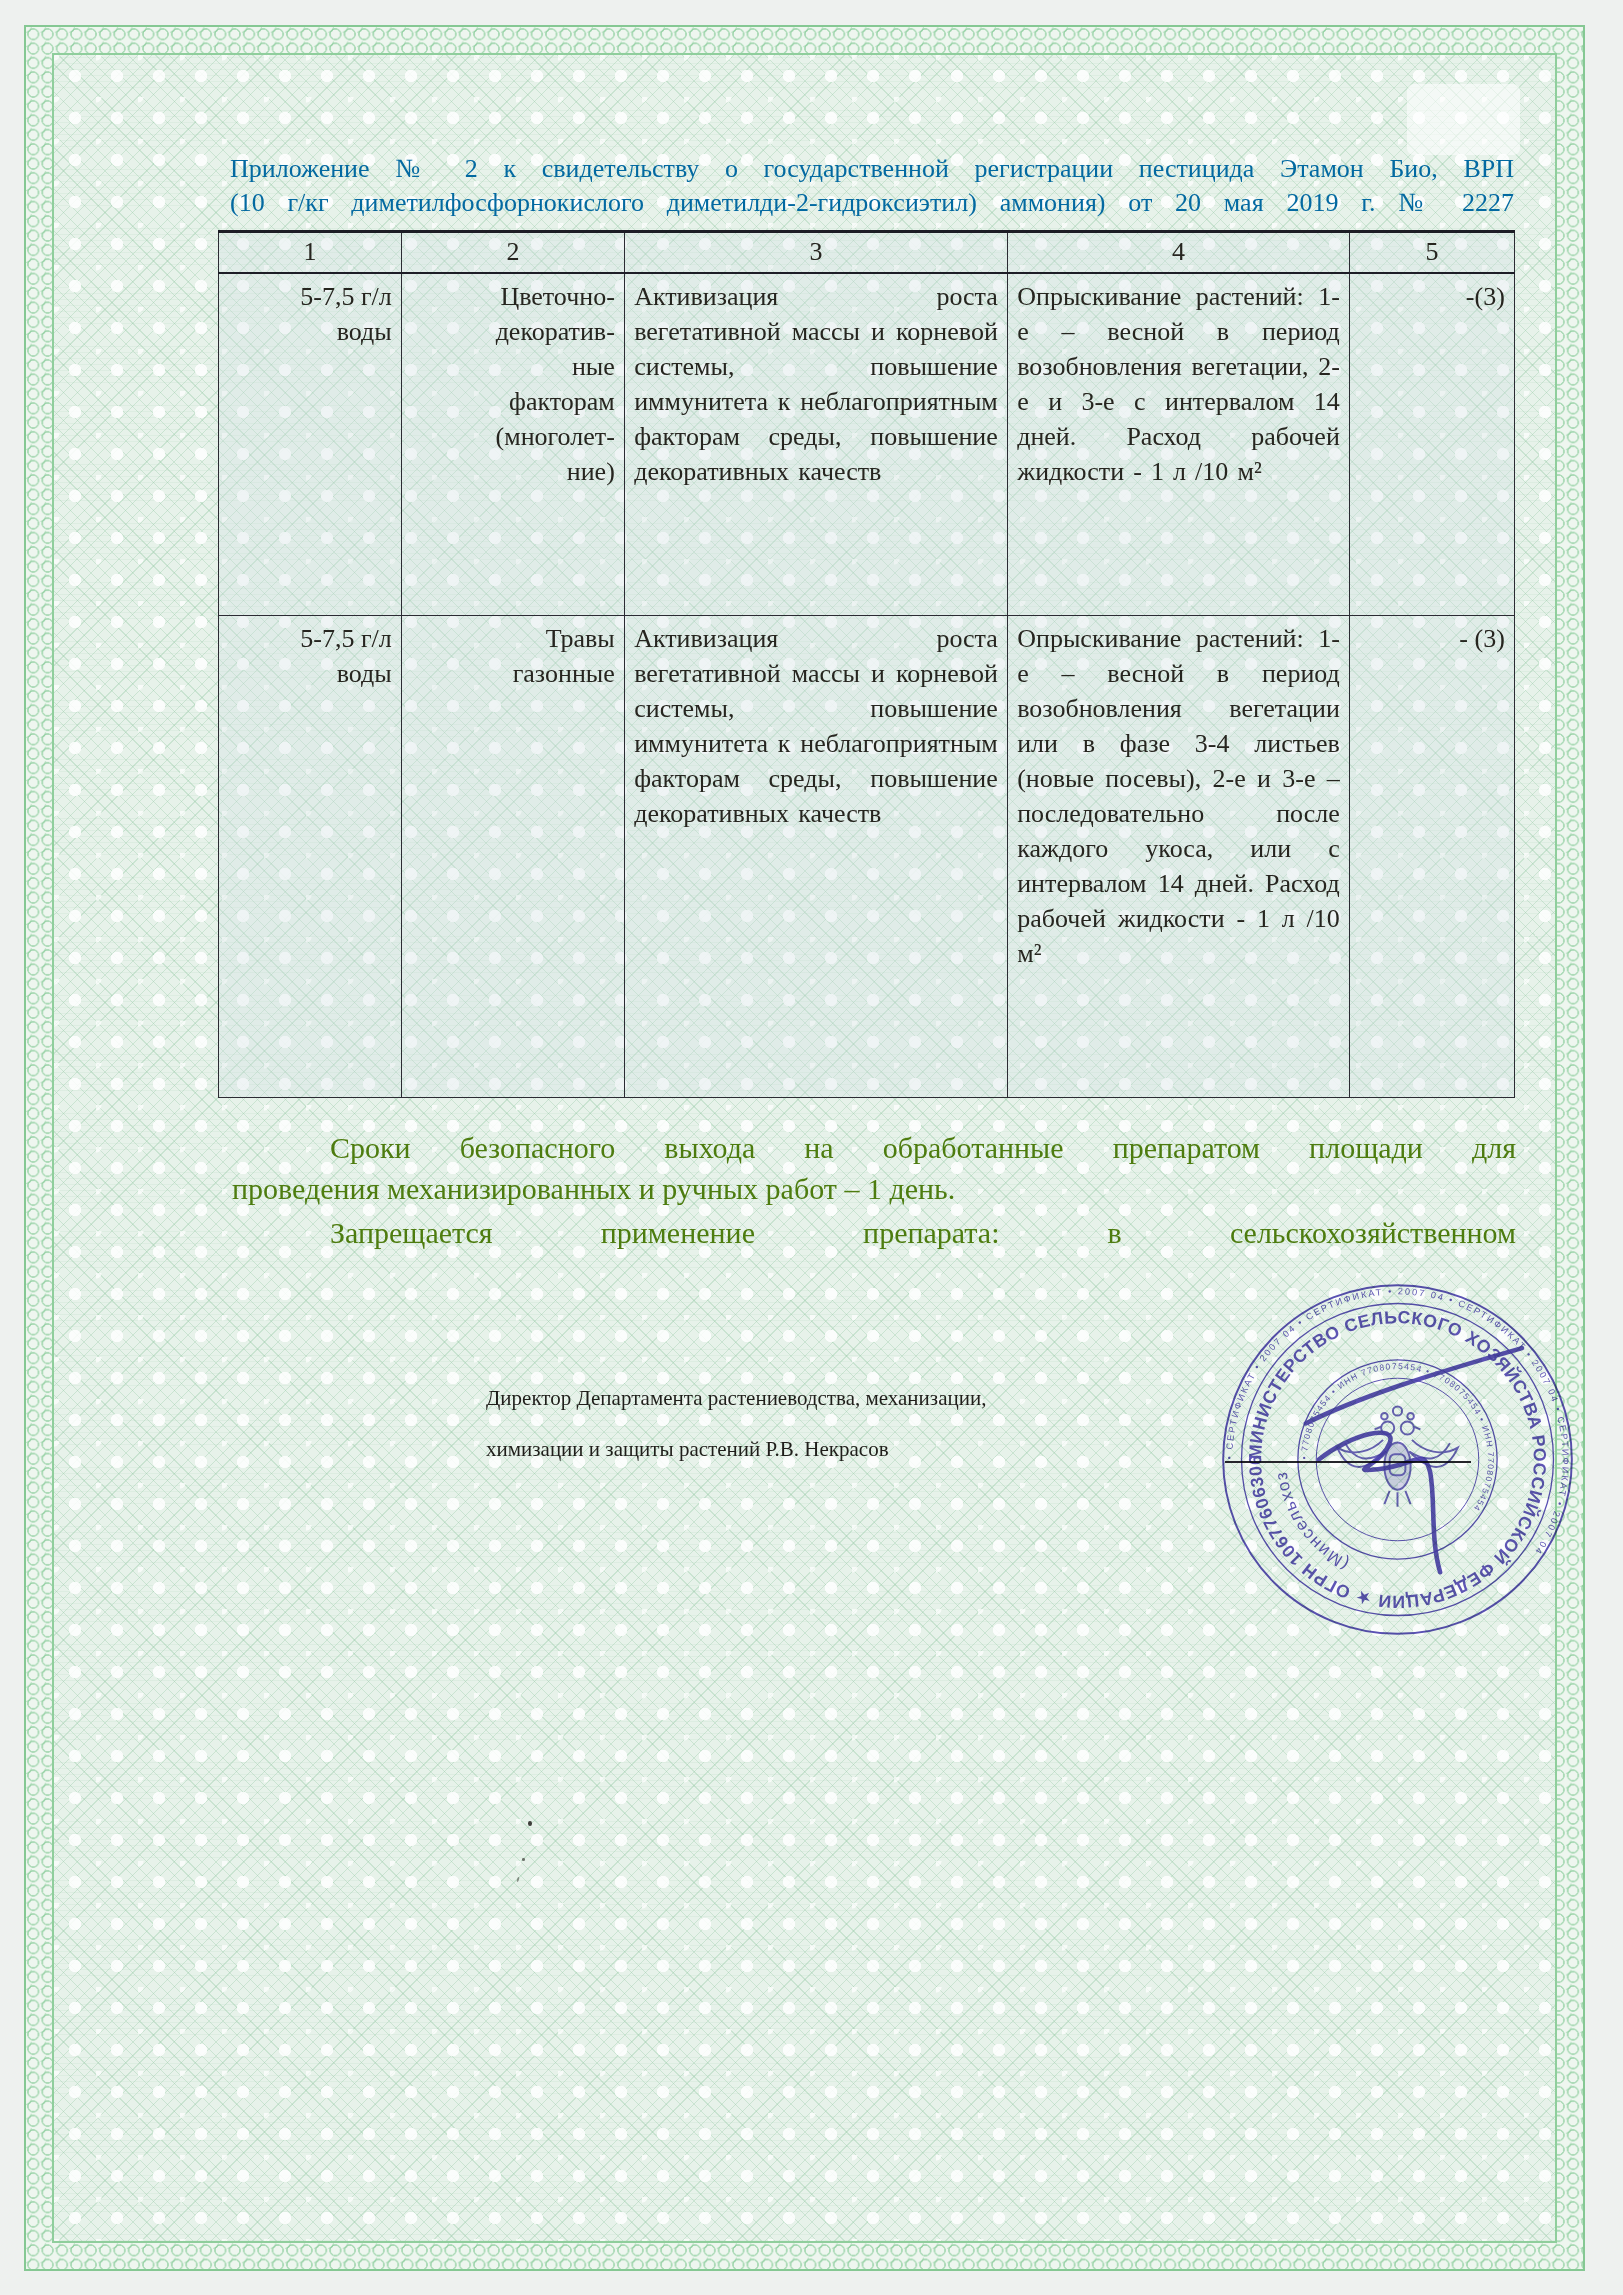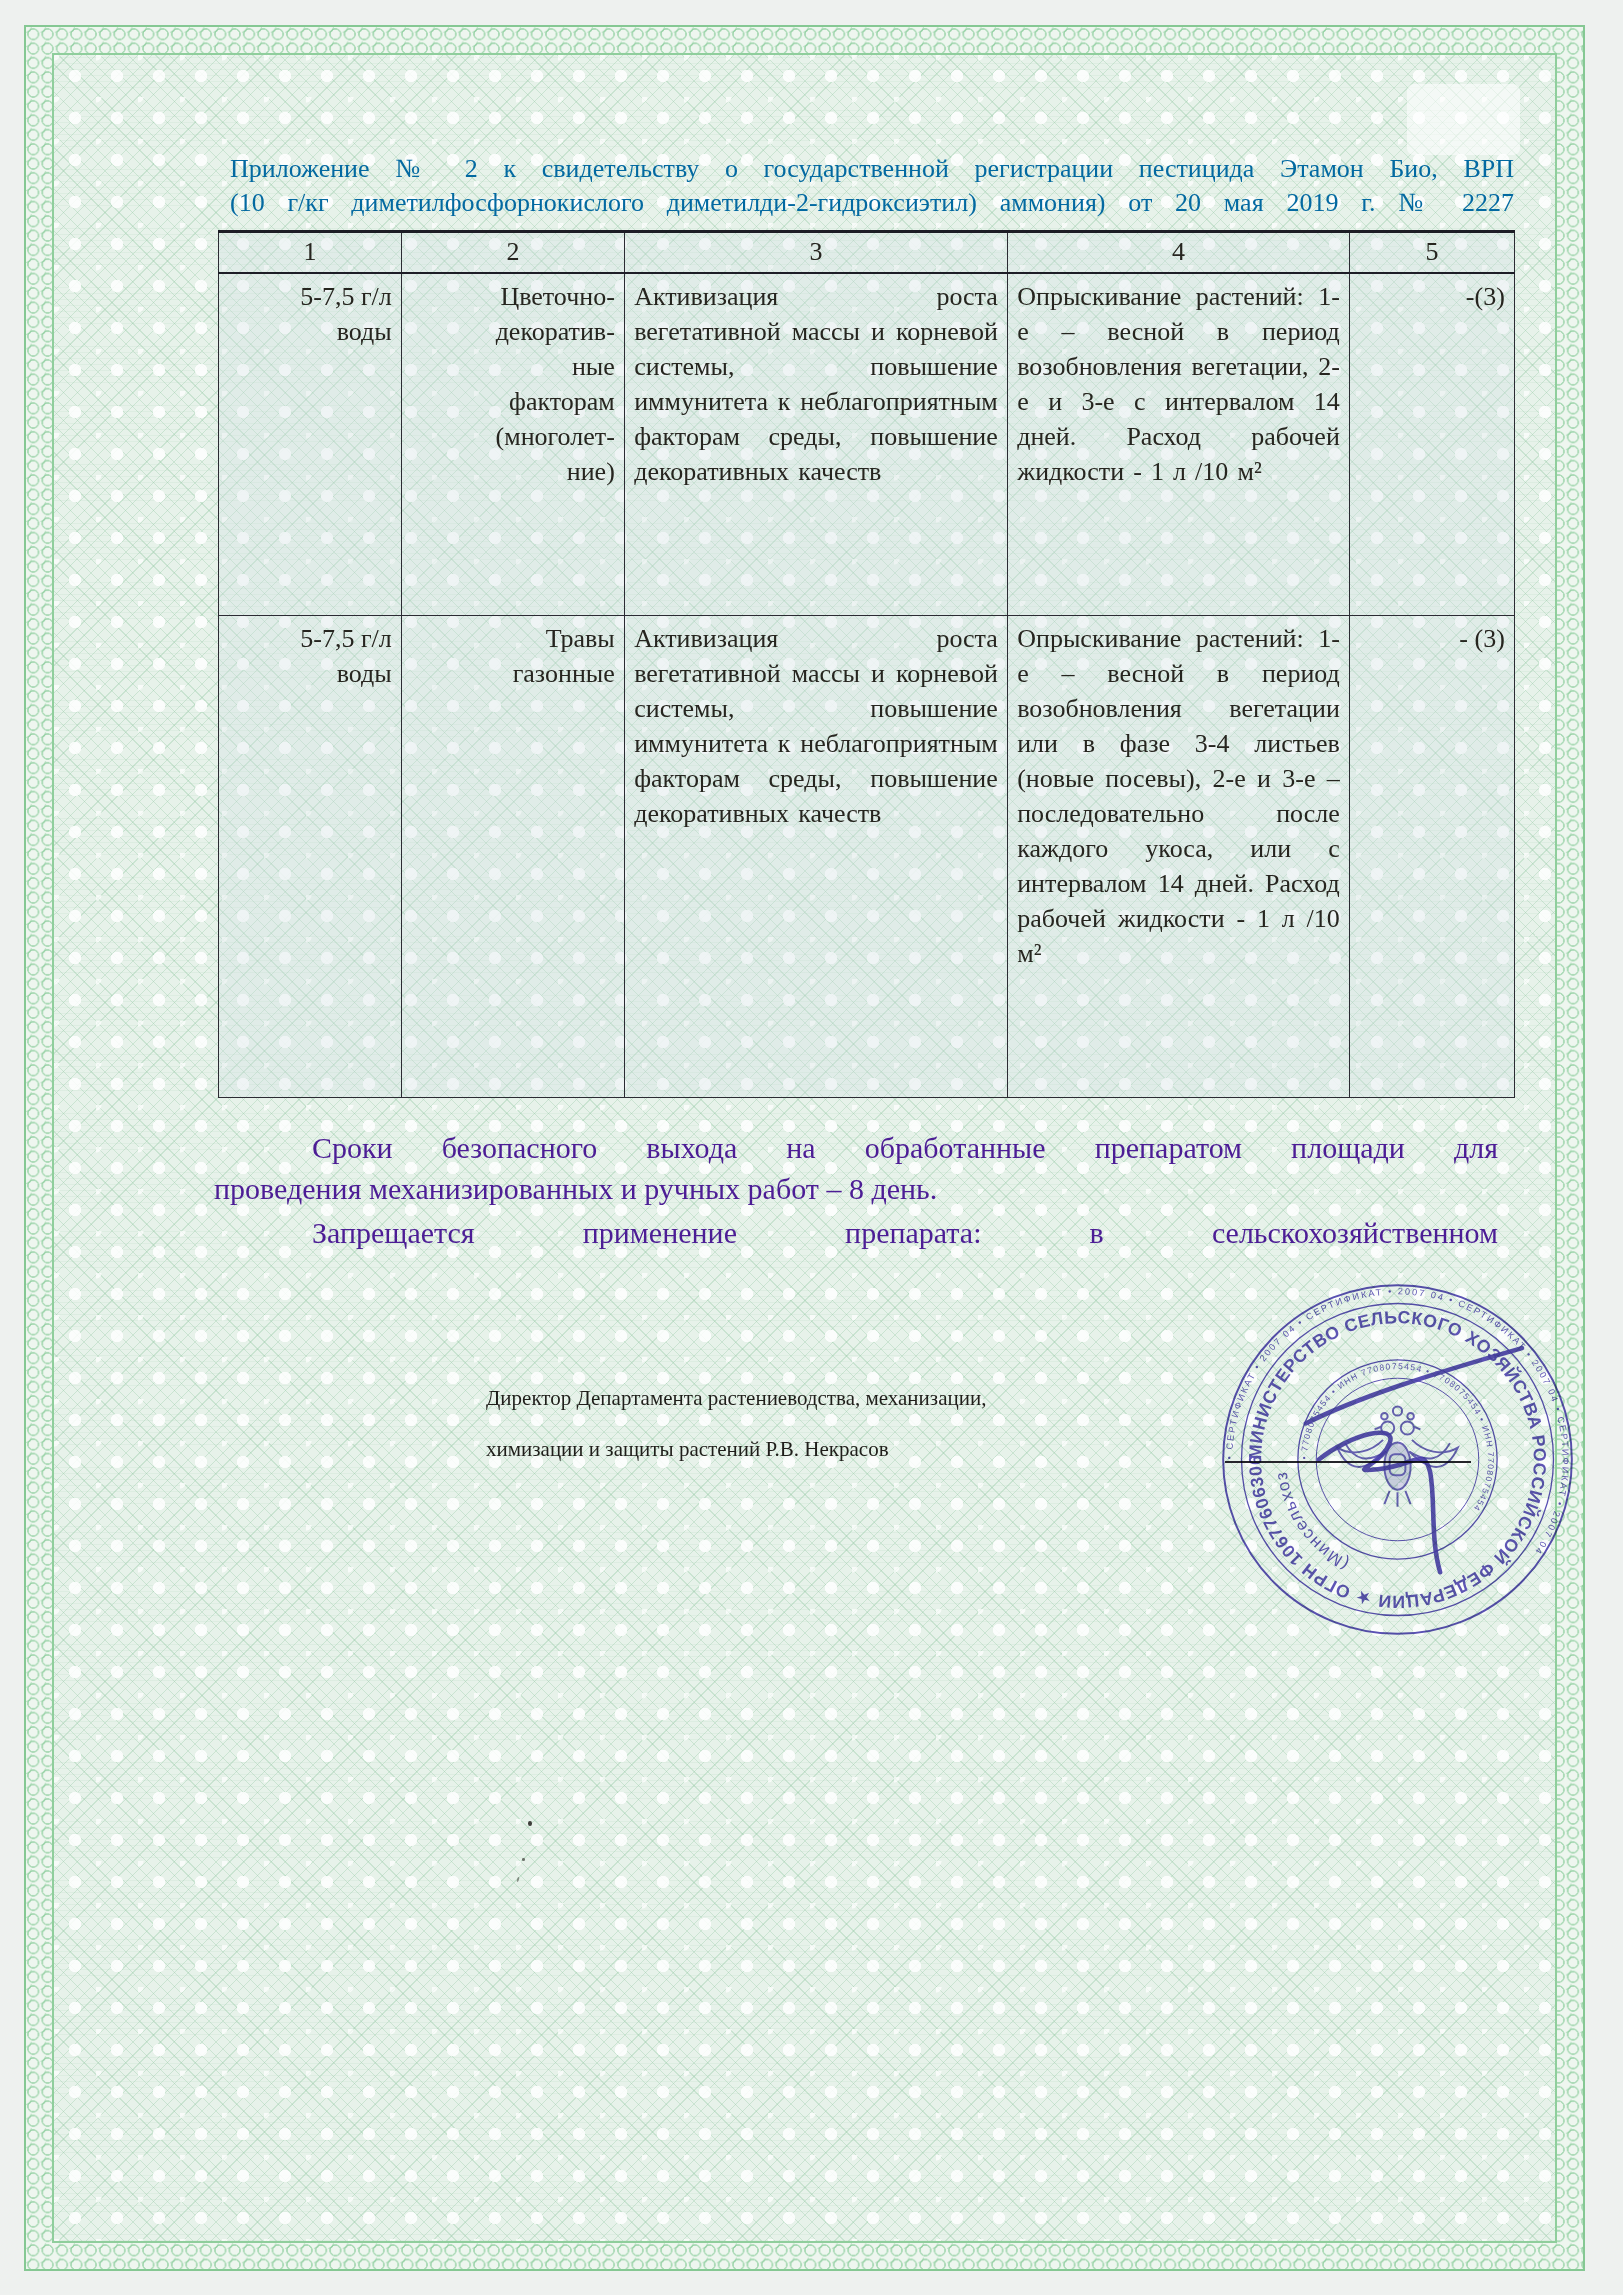--- a/index.html
+++ b/index.html
@@ -59,22 +59,22 @@
   .reg-table tr.hdr td{
     border-top:3.9px solid #1d1d26;border-bottom:2px solid #1d1d26;
     text-align:center;height:33px;padding:1.3px 0 2.6px 0;
   }
   .reg-table tr.r1 td{height:331px;}
   .reg-table tr.r2 td{height:470px;}
   td.c-center{text-align:right;white-space:pre-line;}
   td.c-just{text-align:justify;word-spacing:2.6px;}
   
   .para{
-    position:absolute;left:214px;width:1284px;
-    font-size:30px;line-height:41px;color:#4c1d95;
+    position:absolute;left:232px;width:1284px;
+    font-size:30px;line-height:41px;color:#4d7c0f;
   }
   .para .first{text-indent:98px;text-align:justify;text-align-last:justify;}
   .para .rest{text-align:justify;}
   #para-safety{top:1127px;}
   #para-prohibition{top:1212px;}
   
   .sig-block{
     position:absolute;left:486px;top:1373px;width:916px;
     font-size:21px;line-height:51px;color:#1f1e1a;
   }
@@ -145,21 +145,21 @@
 газонные</td>
       <td class="c-just">Активизация роста вегетативной массы и корневой системы, повышение иммунитета к неблагоприятным факторам среды, повышение декоративных качеств</td>
       <td class="c-just">Опрыскивание растений: 1-е – весной в период возобновления вегетации или в фазе 3-4 листьев (новые посевы), 2-е и 3-е – последовательно после каждого укоса, или с интервалом 14 дней. Расход рабочей жидкости - 1 л /10 м²</td>
       <td class="c-center">- (3)</td>
     </tr>
   </tbody>
     </table>
 
   <div class="para" id="para-safety">
     <div class="first">Сроки безопасного выхода на обработанные препаратом площади для</div>
-    <div class="rest">проведения механизированных и ручных работ – 8 день.</div>
+    <div class="rest">проведения механизированных и ручных работ – 1 день.</div>
   </div>
 
   <div class="para" id="para-prohibition">
     <div class="first">Запрещается применение препарата: в сельскохозяйственном</div>
   </div>
 
   <div class="sig-block">
     <div>Директор Департамента растениеводства, механизации,</div>
     <div>химизации и защиты растений Р.В. Некрасов</div>
   </div>

